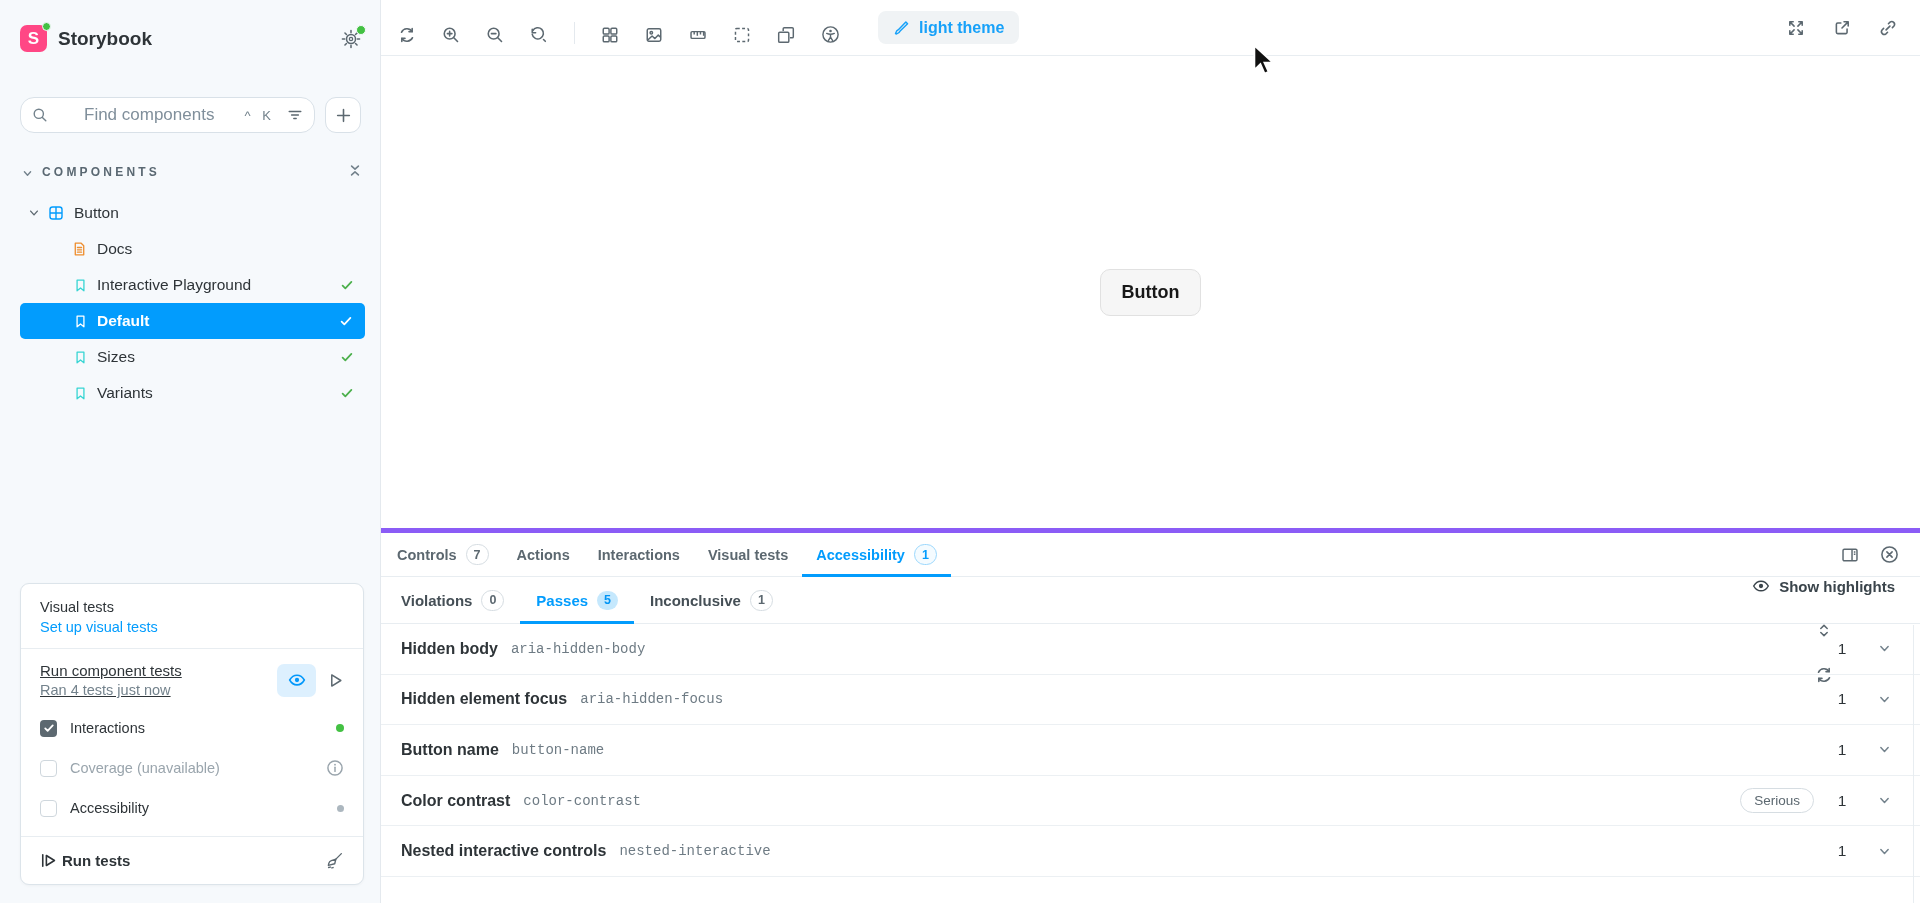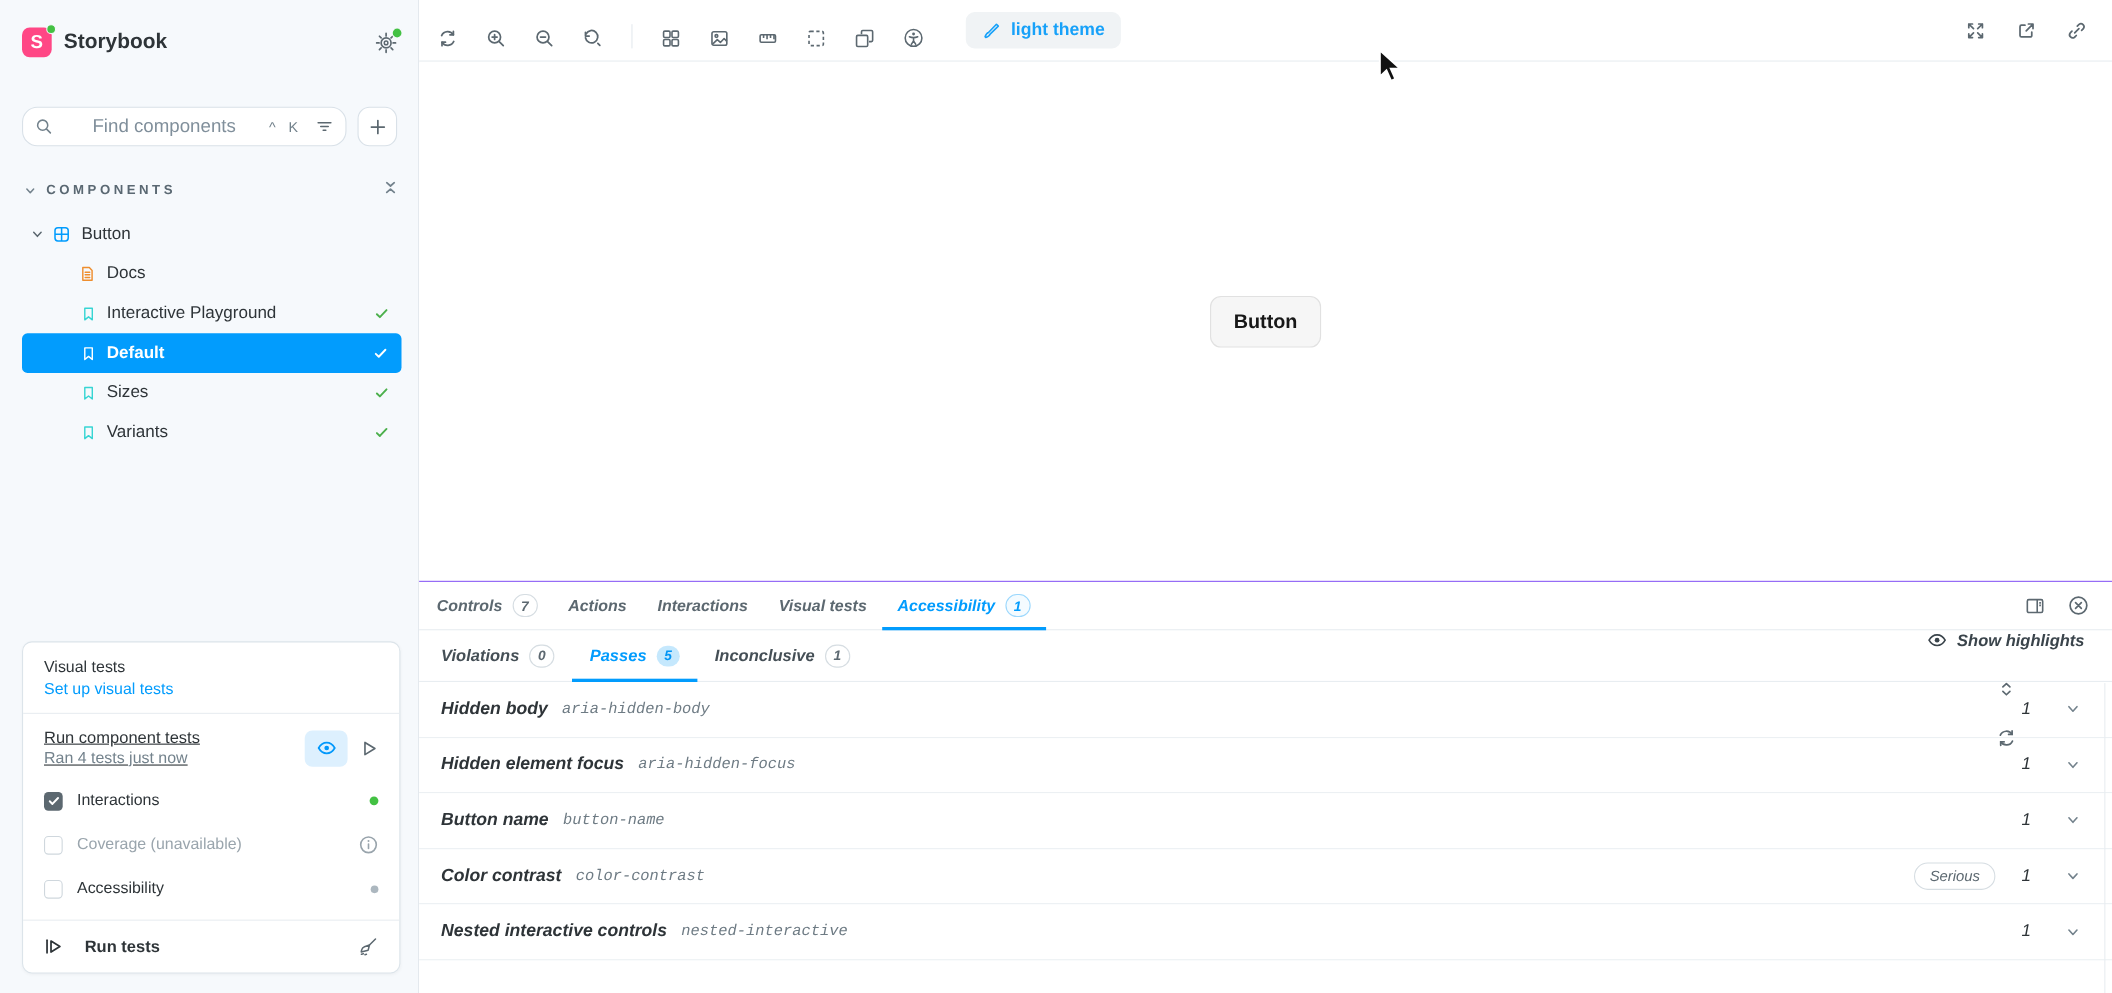--- a/index.html
+++ b/index.html
@@ -65,41 +65,41 @@
   .chk-row { display:flex; align-items:center; height:40px; }
   .chk { width:17px; height:17px; border-radius:4px; flex:none; display:flex; align-items:center; justify-content:center; cursor:pointer; }
   .chk.on { background:#5C6870; color:#fff; }
   .chk.off { background:#fff; border:1px solid #CFD7DD; }
   .chk-lbl { margin-left:13px; font-size:14.5px; color:#2E3438; }
   .chk-lbl.dim { color:#9AA5AD; }
   .chk-ind { margin-left:auto; }
   .dot-green { width:8px; height:8px; border-radius:50%; background:#43C143; }
   .dot-gray { width:7px; height:7px; border-radius:50%; background:#ACB7BF; }
   .card-foot { padding:14px 19px; display:flex; align-items:center; cursor:pointer; }
-  .runall-lbl { margin-left:20px; font-size:15px; font-weight:700; color:#2E3438; }
+  .runall-lbl { margin-left:5px; font-size:15px; font-weight:700; color:#2E3438; }
   .sweep { margin-left:auto; }
 
   
   .toolbar { position:absolute; left:381px; top:0; right:0; height:56px; background:#fff;
              border-bottom:1px solid #E8EDF1; display:flex; align-items:center; padding-left:17px; }
   .tb-group { display:flex; align-items:flex-end; gap:26px; }
   .tb-btn { cursor:pointer; }
   .tb-sep { width:1px; height:22px; background:#E4E9EE; }
   .theme-btn { height:33px; margin-left:12px; padding:0 15px; border-radius:8px; background:#F0F3F5;
                display:flex; align-items:center; gap:9px; color:#17A1F9; font-weight:700; font-size:16px; cursor:pointer; }
   .tb-right { margin-left:auto; display:flex; align-items:center; gap:28px; padding-right:23px; }
 
   
   .canvas { position:absolute; left:381px; top:57px; right:0; height:471px; background:#fff;
             display:flex; align-items:center; justify-content:center; }
   .preview-btn { background:#F6F6F6; border:1px solid #E1E1E1; border-radius:10px; padding:12px 21px;
                  font-weight:700; font-size:18px; color:#181818; cursor:pointer; }
 
   
-  .panel { position:absolute; left:381px; top:528px; right:0; bottom:0; background:#fff; border-top:1px solid #8b5cf6;font-style:italic; }
+  .panel { position:absolute; left:381px; top:528px; right:0; bottom:0; background:#fff; border-top:5px solid #8b5cf6; }
   .tabbar { height:44px; border-bottom:1px solid #E8EDF1; display:flex; align-items:stretch; padding-left:2px; }
   .tab { display:flex; align-items:center; gap:9px; padding:0 14px; font-size:14.5px; font-weight:700;
          color:#5C6870; position:relative; cursor:pointer; }
   .tab.active { color:#029CFD; }
   .tab.active::after { content:""; position:absolute; left:0; right:0; bottom:-1px; height:3px; background:#029CFD; }
   .badge { min-width:15px; padding:2.5px 7px; border-radius:20px; font-size:12.5px; font-weight:700; text-align:center; }
   .badge.gray { border:1px solid #D6DDE2; color:#5C6870; background:#fff; }
   .badge.blue-outline { border:1px solid #9CD8FD; color:#029CFD; background:#F4FBFF; }
   .badge.blue-fill { background:#C5E8FD; color:#0295F5; }
   .tabbar-right { margin-left:auto; display:flex; align-items:center; gap:21px; padding-right:21px; }

